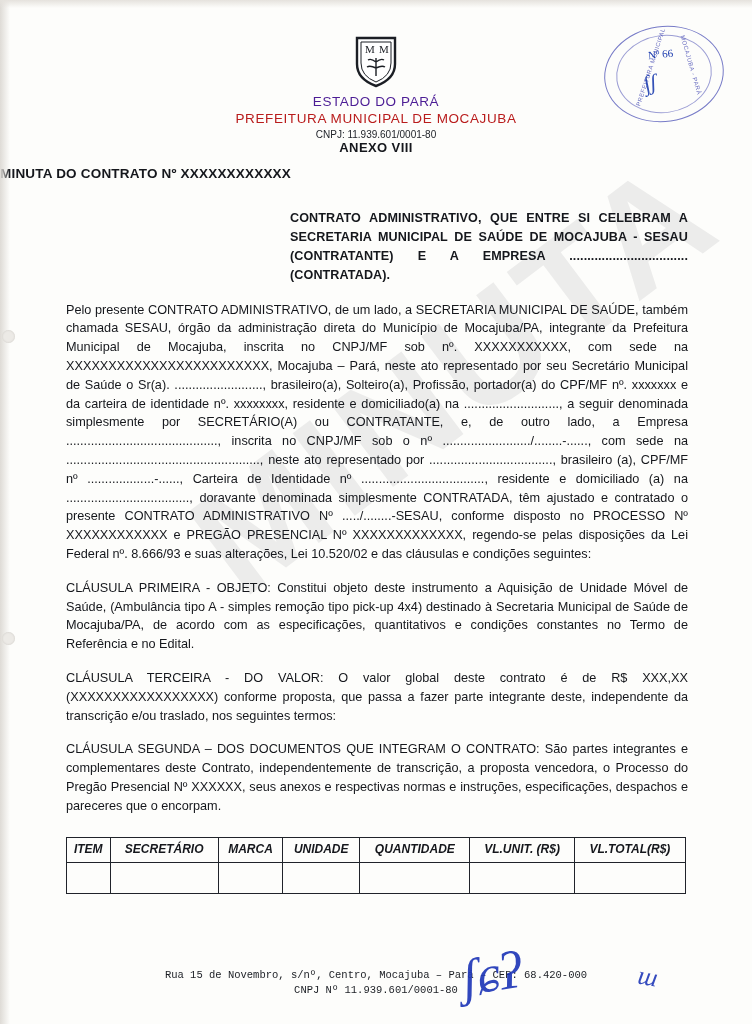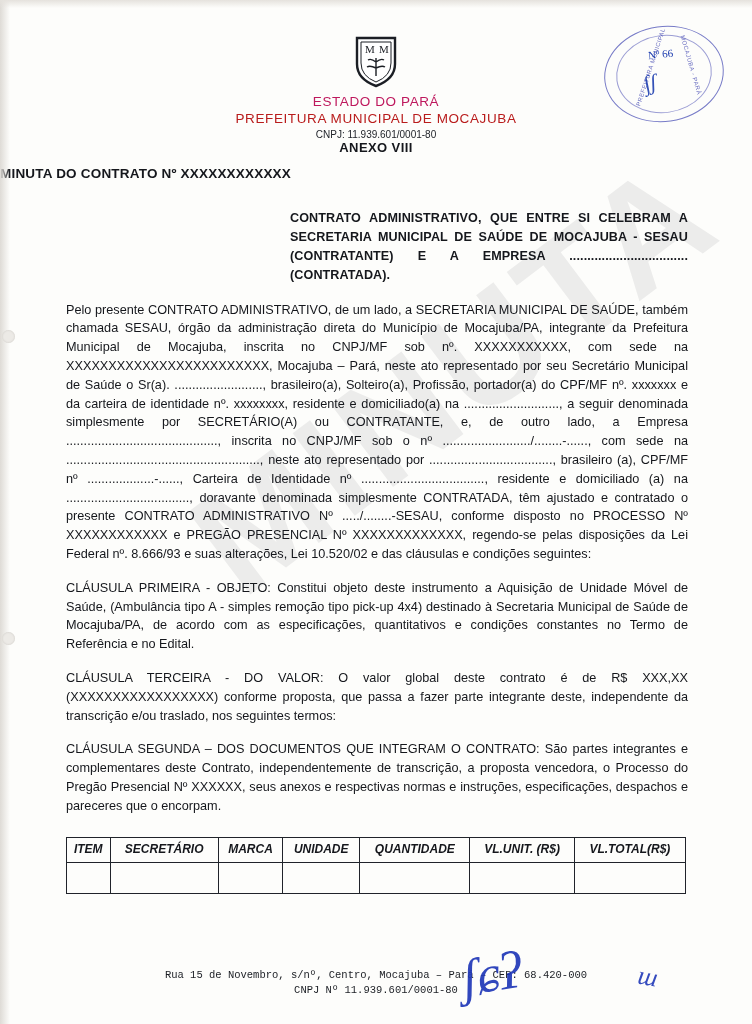--- a/index.html
+++ b/index.html
@@ -50,21 +50,21 @@
     width: 46px;
     height: 54px;
     margin: 0 auto 6px auto;
     position: relative;
   }
   .brasao svg { display: block; }
 
   .hdr-line1 {
     font-size: 13.5px;
     letter-spacing: .6px;
-    color: #be185d;
+    color: #4c1d95;
     margin-top: 2px;
   }
   .hdr-line2 {
     font-size: 13.5px;
     letter-spacing: .6px;
     color: #b91c1c;
     margin-top: 2px;
   }
   .hdr-line3 {
     font-size: 13px;

